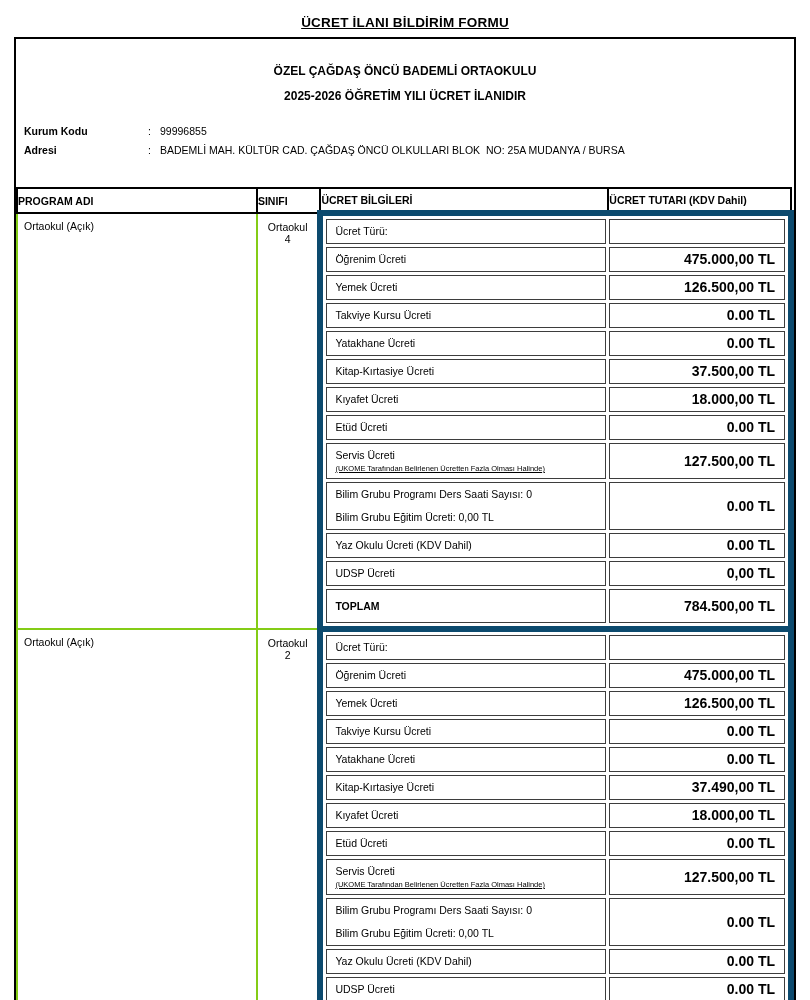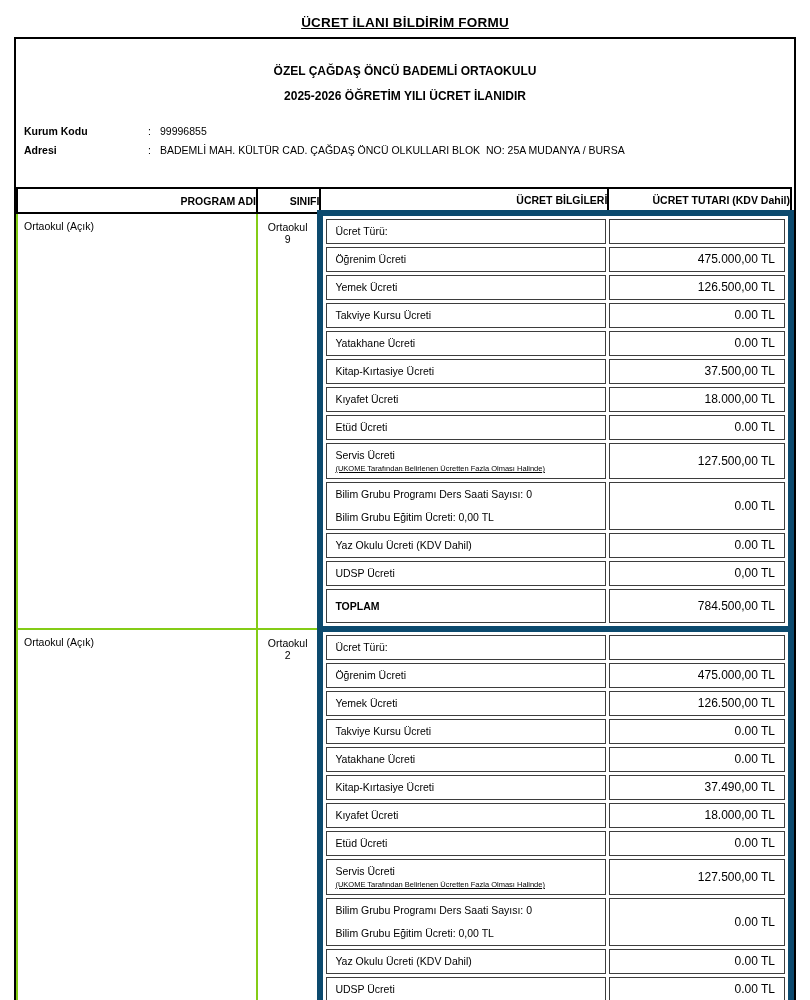--- a/index.html
+++ b/index.html
@@ -26,41 +26,41 @@
   .f-label { font-weight:bold; width:124px; flex:0 0 auto; }
   .f-colon { width:12px; flex:0 0 auto; text-align:left; }
   .f-value { white-space:pre; }
 
   table.main-table {
     width:100%; border-collapse:collapse; table-layout:fixed;
     margin-top:27px; font-size:10.5px;
   }
   table.main-table th {
     border:2px solid #000; font-size:10.5px; font-weight:bold;
-    height:25px; text-align:right; background:#fff;
+    height:25px; text-align:left; background:#fff;
   }
   td.program-cell, td.sinif-cell {
     border:2px solid #84cc16; vertical-align:top; padding:6px 6px;
     font-size:10.5px; background:#fff;
   }
   td.sinif-cell { text-align:center; padding-top:7px; }
   td.fees-cell { border:6px solid #0c4a6e; padding:0; vertical-align:top; }
 
   table.fees {
     width:100%; border-collapse:separate; border-spacing:3px;
     table-layout:fixed;
   }
   table.fees td { border:1px solid #3d3d3d; background:#fff; }
   .fee-label-cell { padding:5px 8px; vertical-align:middle; }
   .fee-label { font-size:10.5px; line-height:13px; }
   .fee-sublabel { font-size:7.5px; line-height:9px; margin-top:2px;text-decoration:underline; }
   .fee-label2 { font-size:10.5px; line-height:13px; margin-top:10px; }
   .fee-sublabel:empty, .fee-label2:empty { display:none; }
   .fee-amount-cell {
-    padding:4px 9px; font-size:12px; font-weight:normal;
+    padding:4px 9px; font-size:14px; font-weight:bold;
     text-align:right; vertical-align:middle; line-height:13px;
   }
   tr.total-row .fee-label { font-weight:bold; }
   tr.total-row td { height:34px; }
 </style>
 </head>
 <body>
 
 <div class="page">
 
@@ -97,21 +97,21 @@
         <tr>
           <th>PROGRAM ADI</th>
           <th>SINIFI</th>
           <th>ÜCRET BİLGİLERİ</th>
           <th>ÜCRET TUTARI (KDV Dahil)</th>
         </tr>
       </thead>
       <tbody>
         <tr>
           <td class="program-cell">Ortaokul (Açık)</td>
-          <td class="sinif-cell">Ortaokul 9</td>
+          <td class="sinif-cell">Ortaokul 4</td>
           <td class="fees-cell" colspan="2">
             <table class="fees">
               <colgroup>
                   <col style="width:61.3%">
                   <col style="width:38.7%">
                 </colgroup>
               <tbody>
   <tr class="fee-row">
     <td class="fee-label-cell">
       <div class="fee-label">Ücret Türü:</div>

